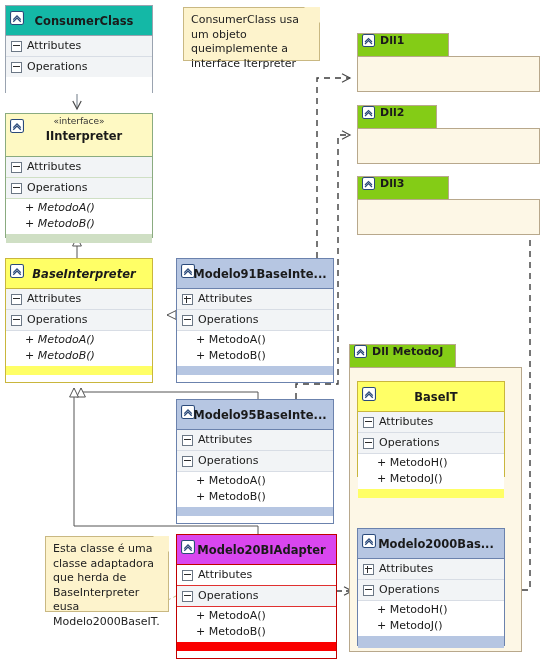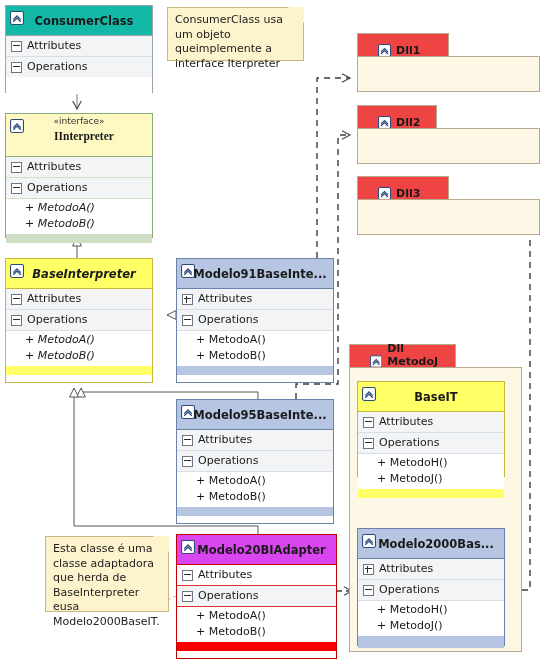--- a/index.html
+++ b/index.html
@@ -47,22 +47,22 @@
   .c-red{border-color:#c00000;}
   .c-red .hdr{background:#d946ef;border-bottom-color:#c00000;}
   .c-red .foot{background:#fa0000;}
   .c-red .row{border-bottom-color:#e03030;}
   .italic .ttl{font-style:italic;}
 
   
   .pkg{position:absolute;}
   .pkg .tab{position:absolute;left:0;top:0;height:24px;box-sizing:border-box;
       border:1px solid #b5a храм;}
-  .pkg .tab{border:1px solid #b8a88c;background:#ef4444;border-bottom:none;
-      display:flex;align-items:flex-end;padding-left:20px;}
+  .pkg .tab{border:1px solid #b8a88c;background:#84cc16;border-bottom:none;
+      display:flex;align-items:flex-start;padding-left:4px;}
   .pkg .tab .nm{font-weight:bold;font-size:11px;margin-left:5px;}
   .pkg .body{position:absolute;left:0;box-sizing:border-box;
       border:1px solid #b8a88c;background:#fdf7e6;}
 
   
   .note{position:absolute;box-sizing:border-box;background:#fdf3cc;
         border:1px solid #c9b882;padding:5px 7px 4px 7px;
         line-height:14.5px;font-size:11px;color:#222;}
   .note .fold2{position:absolute;right:-1px;top:-1px;width:0;height:0;
       border-left:16px solid transparent;border-top:16px solid #fdf3cc;}
@@ -196,21 +196,21 @@
   </div>
 
   <div class="node uml c-green" style="left:5px;top:113px;width:148px;height:125px;">
     <div class="hdr">
       <svg class="badge" viewBox="0 0 13 13">
         <rect x="0.5" y="0.5" width="12" height="12" rx="1.5" fill="#fff" stroke="#2b4a7a"></rect>
         <path d="M3,8 L6.5,4.5 L10,8" fill="none" stroke="#2b4a7a" stroke-width="1.2"></path>
         <path d="M3,10 L6.5,6.5 L10,10" fill="none" stroke="#2b4a7a" stroke-width="1.2"></path>
       </svg>
       <div class="stereo">«interface»</div>
-      <div class="ttl" style="padding-top:2px;font-family:Liberation Serif, serif;">IInterpreter</div>
+      <div class="ttl" style="padding-top:2px;">IInterpreter</div>
     </div>
     <div class="row">
       <span class="pm"></span>
       <span class="lbl">Attributes</span>
     </div>
     <div class="row">
       <span class="pm"></span>
       <span class="lbl">Operations</span>
     </div>
     <div class="members">
@@ -357,21 +357,21 @@
       <span class="pm"></span>
       <span class="lbl">Operations</span>
     </div>
     <div class="members">
       <div class="mem">+ MetodoH()</div>
       <div class="mem">+ MetodoJ()</div>
     </div>
     <div class="foot" style="height:12px;"></div>
   </div>
 
-  <div class="note" style="left:167px;top:7px;width:137px;height:54px;">
+  <div class="note" style="left:183px;top:7px;width:137px;height:54px;">
     <div class="fold2"></div>
     <span>ConsumerClass usa um objeto queimplemente a interface Iterpreter</span>
   </div>
 
   <div class="note" style="left:45px;top:536px;width:124px;height:76px;">
     <div class="fold2"></div>
     <span>Esta classe é uma classe adaptadora que herda de BaseInterpreter eusa Modelo2000BaseIT.</span>
   </div>
 
 </div>

